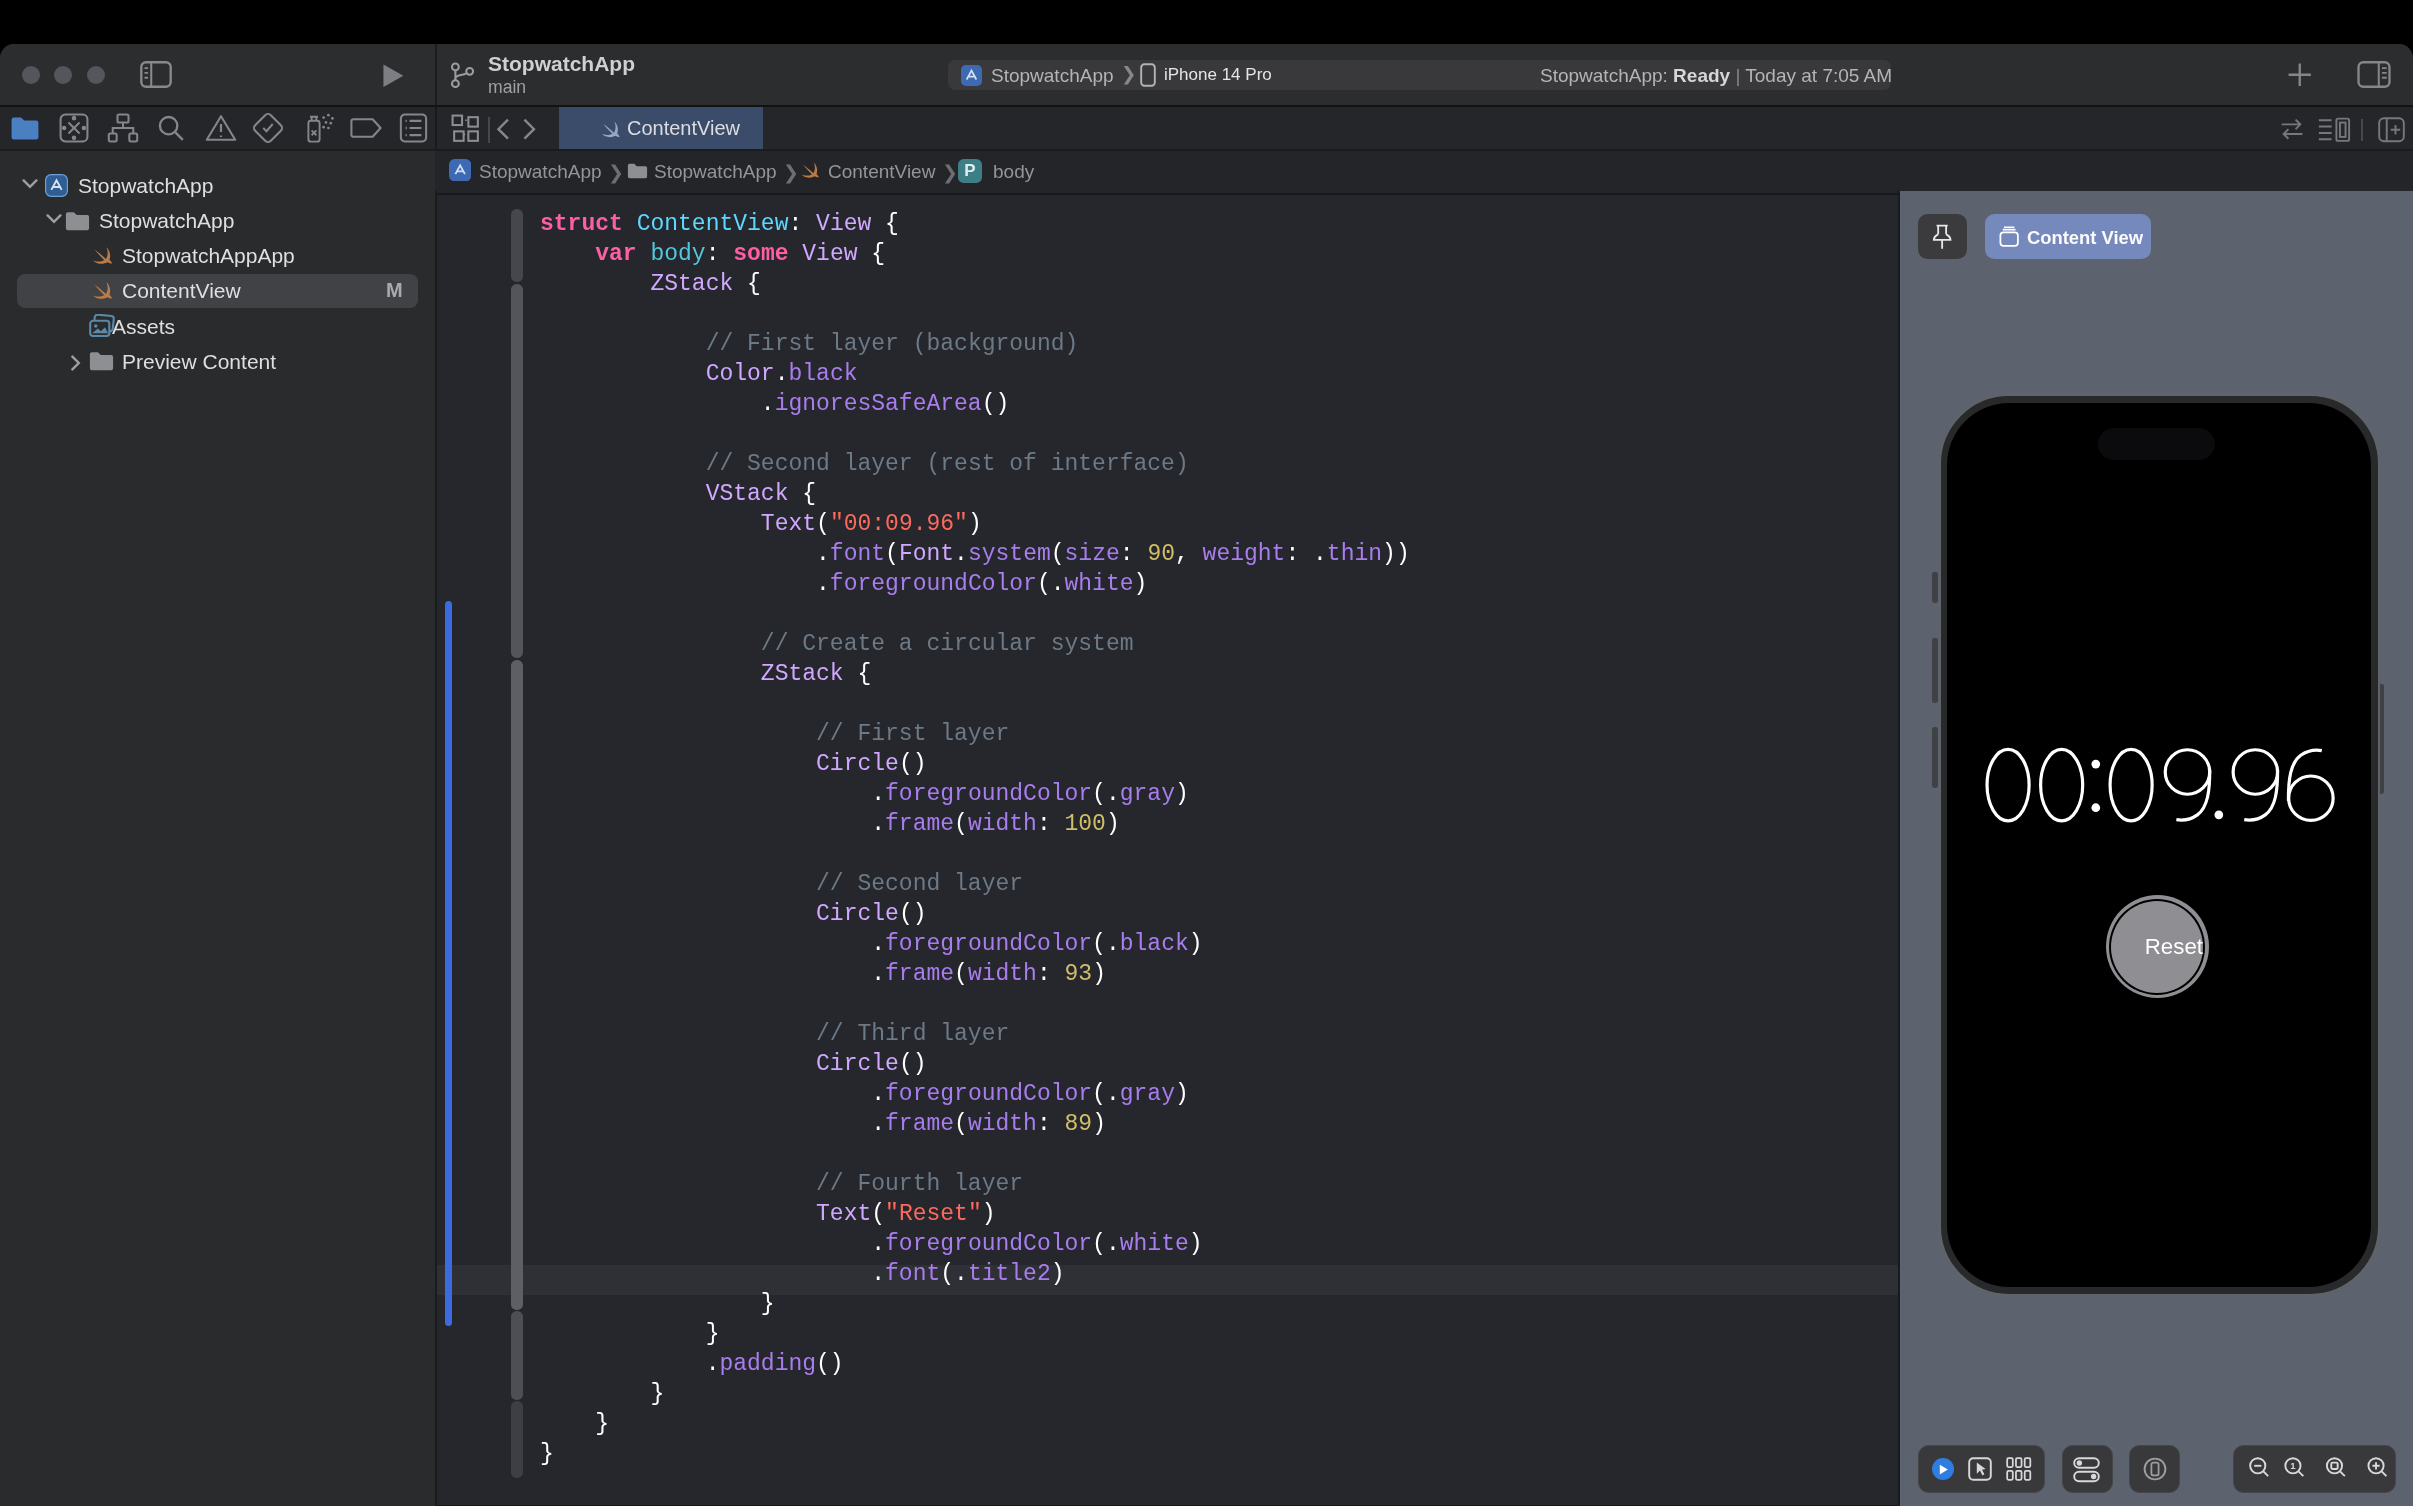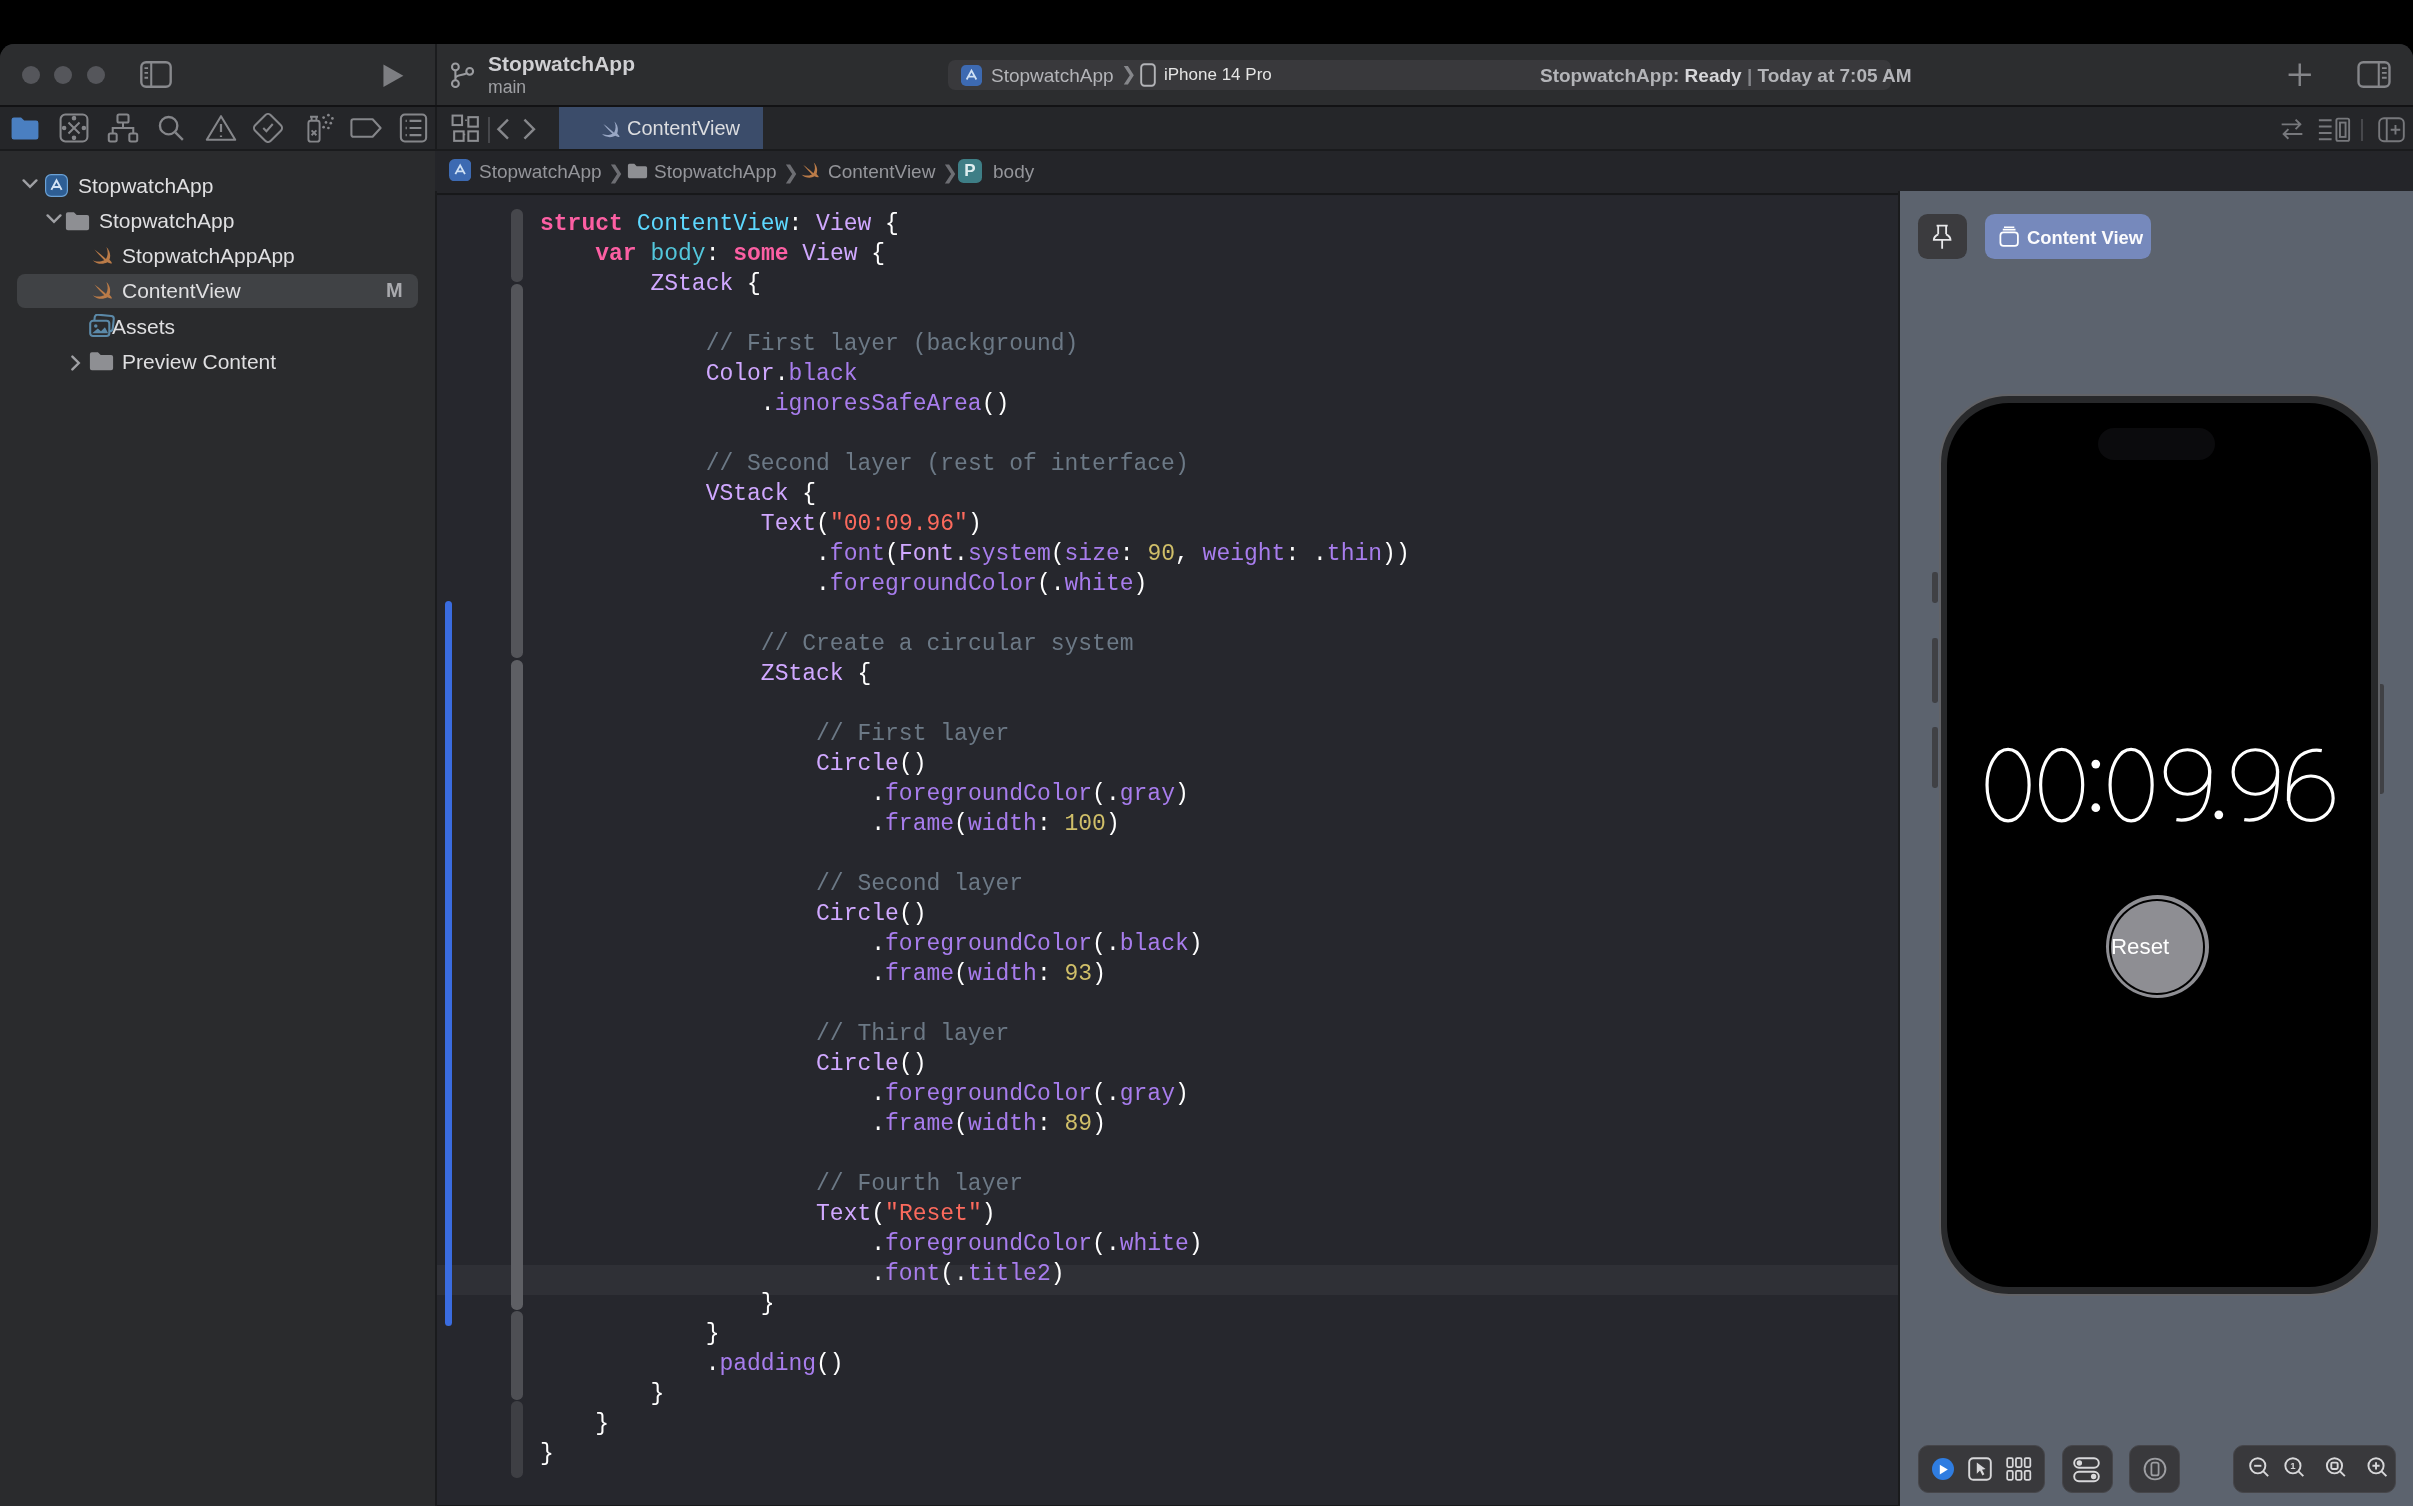--- a/index.html
+++ b/index.html
@@ -82,21 +82,21 @@
   <svg class="abs" style="left:961px;top:21px;" width="21" height="21" viewBox="0 0 26 26">
     <rect x="0" y="0" width="26" height="26" rx="6" fill="#3d6ab2"></rect>
     <path d="M7 18 L13 7 L19 18 M9.5 14.5 L16.5 14.5" stroke="#cfe0f4" stroke-width="2.2" fill="none"></path>
   </svg>
   <div class="abs" style="left:991px;top:21px;font-size:19px;color:#b3b4b8;">StopwatchApp</div>
   <div class="abs" style="left:1121px;top:19px;font-size:18.4px;color:#86878b;">❯</div>
   <svg class="abs" style="left:1140px;top:19px;" width="16" height="24" viewBox="0 0 20 30">
     <rect x="1.5" y="1.5" width="17" height="27" rx="4" fill="none" stroke="#b3b4b8" stroke-width="2.4"></rect>
   </svg>
   <div class="abs" style="left:1164px;top:21px;font-size:17px;color:#e5e5e5;">iPhone 14 Pro</div>
-  <div class="abs" style="left:1540px;top:21px;font-size:19px;color:#b3b4b8;font-weight:bold;">StopwatchApp: <b style="color:#d6d6d9;">Ready</b> <span style="color:#85868a;">|</span> Today at 7:05 AM</div>
+  <div class="abs" style="left:1540px;top:21px;font-size:19px;color:#b3b4b8;">StopwatchApp: <b style="color:#d6d6d9;">Ready</b> <span style="color:#85868a;">|</span> Today at 7:05 AM</div>
   
   <svg class="abs" style="left:2287px;top:18.4px;" width="25.5" height="25.5" viewBox="0 0 32 32">
     <path d="M16 2 L16 30 M2 16 L30 16" stroke="#85868a" stroke-width="3"></path>
   </svg>
   <svg class="abs" style="left:2357px;top:17px;" width="34" height="27" viewBox="0 0 42 34">
     <rect x="1.5" y="1.5" width="39" height="31" rx="6" fill="none" stroke="#85868a" stroke-width="3"></rect>
     <path d="M27 2 L27 32" stroke="#85868a" stroke-width="2.6"></path>
     <path d="M31 9 L37 9 M31 15 L37 15 M31 21 L37 21" stroke="#85868a" stroke-width="2.4"></path>
   </svg>
   <div class="abs" id="toolborder"></div>
@@ -383,21 +383,21 @@
     </g>
     <g fill="#ffffff">
       <circle cx="142" cy="21.5" r="5.5"></circle>
       <circle cx="142" cy="76.5" r="5.5"></circle>
       <circle cx="297" cy="85.5" r="5.5"></circle>
     </g>
   </svg>
   
   <div class="abs" style="left:2106px;top:851px;width:103px;height:103px;background:#8e8e93;border-radius:50%;"></div>
   <div class="abs" style="left:2109px;top:855px;width:96px;height:96px;background:#000;border-radius:50%;"></div>
-  <div class="abs" style="left:2111px;top:857px;width:92px;height:92px;background:#8e8e93;border-radius:50%;color:#fff;font-size:22.3px;text-align:left;line-height:92px;">Reset</div>
+  <div class="abs" style="left:2111px;top:857px;width:92px;height:92px;background:#8e8e93;border-radius:50%;color:#fff;font-size:22.3px;text-align:right;line-height:92px;">Reset</div>
   
   <div class="abs" style="left:1918px;top:1401px;width:127px;height:48px;background:#39393c;border:0.8px solid #46464a;border-radius:10.4px;box-sizing:border-box;"></div>
   <div class="abs" style="left:2062px;top:1401px;width:51px;height:48px;background:#39393c;border:0.8px solid #46464a;border-radius:10.4px;box-sizing:border-box;"></div>
   <div class="abs" style="left:2129px;top:1401px;width:51px;height:48px;background:#39393c;border:0.8px solid #46464a;border-radius:10.4px;box-sizing:border-box;"></div>
   <div class="abs" style="left:2233px;top:1401px;width:163px;height:48px;background:#39393c;border:0.8px solid #46464a;border-radius:10.4px;box-sizing:border-box;"></div>
   <div class="abs" style="left:1932px;top:1414px;width:22.3px;height:22.3px;background:#2f7de1;border-radius:50%;"></div>
   <svg class="abs" style="left:1939px;top:1420px;" width="9.6" height="11.2" viewBox="0 0 12 14">
       <path d="M1 1 L11 7 L1 13 Z" fill="#fff"></path>
     </svg>
   <svg class="abs" style="left:1968px;top:1413px;" width="24" height="24" viewBox="0 0 30 30">

